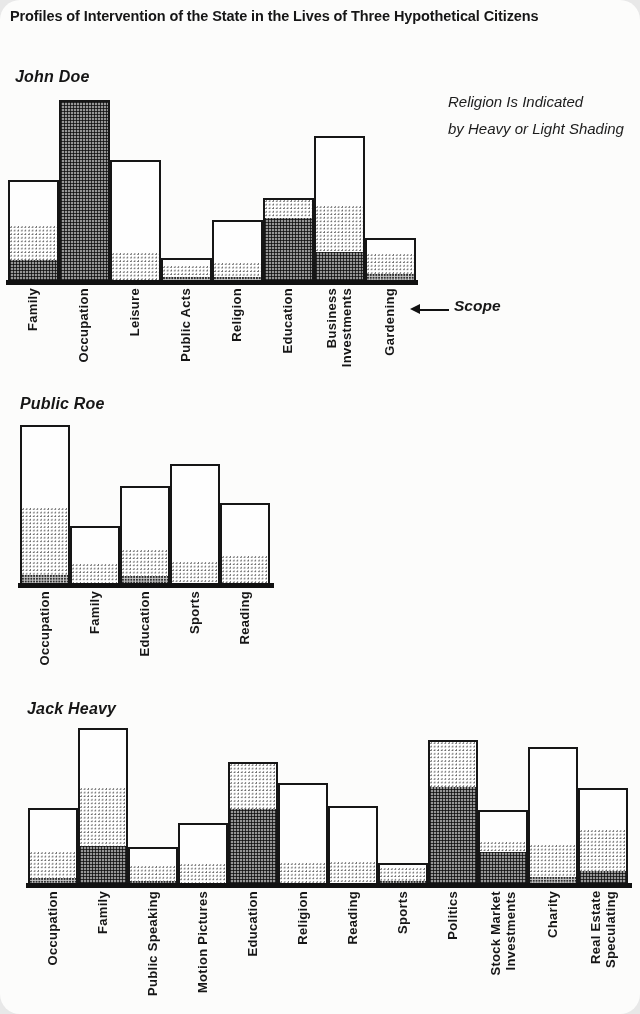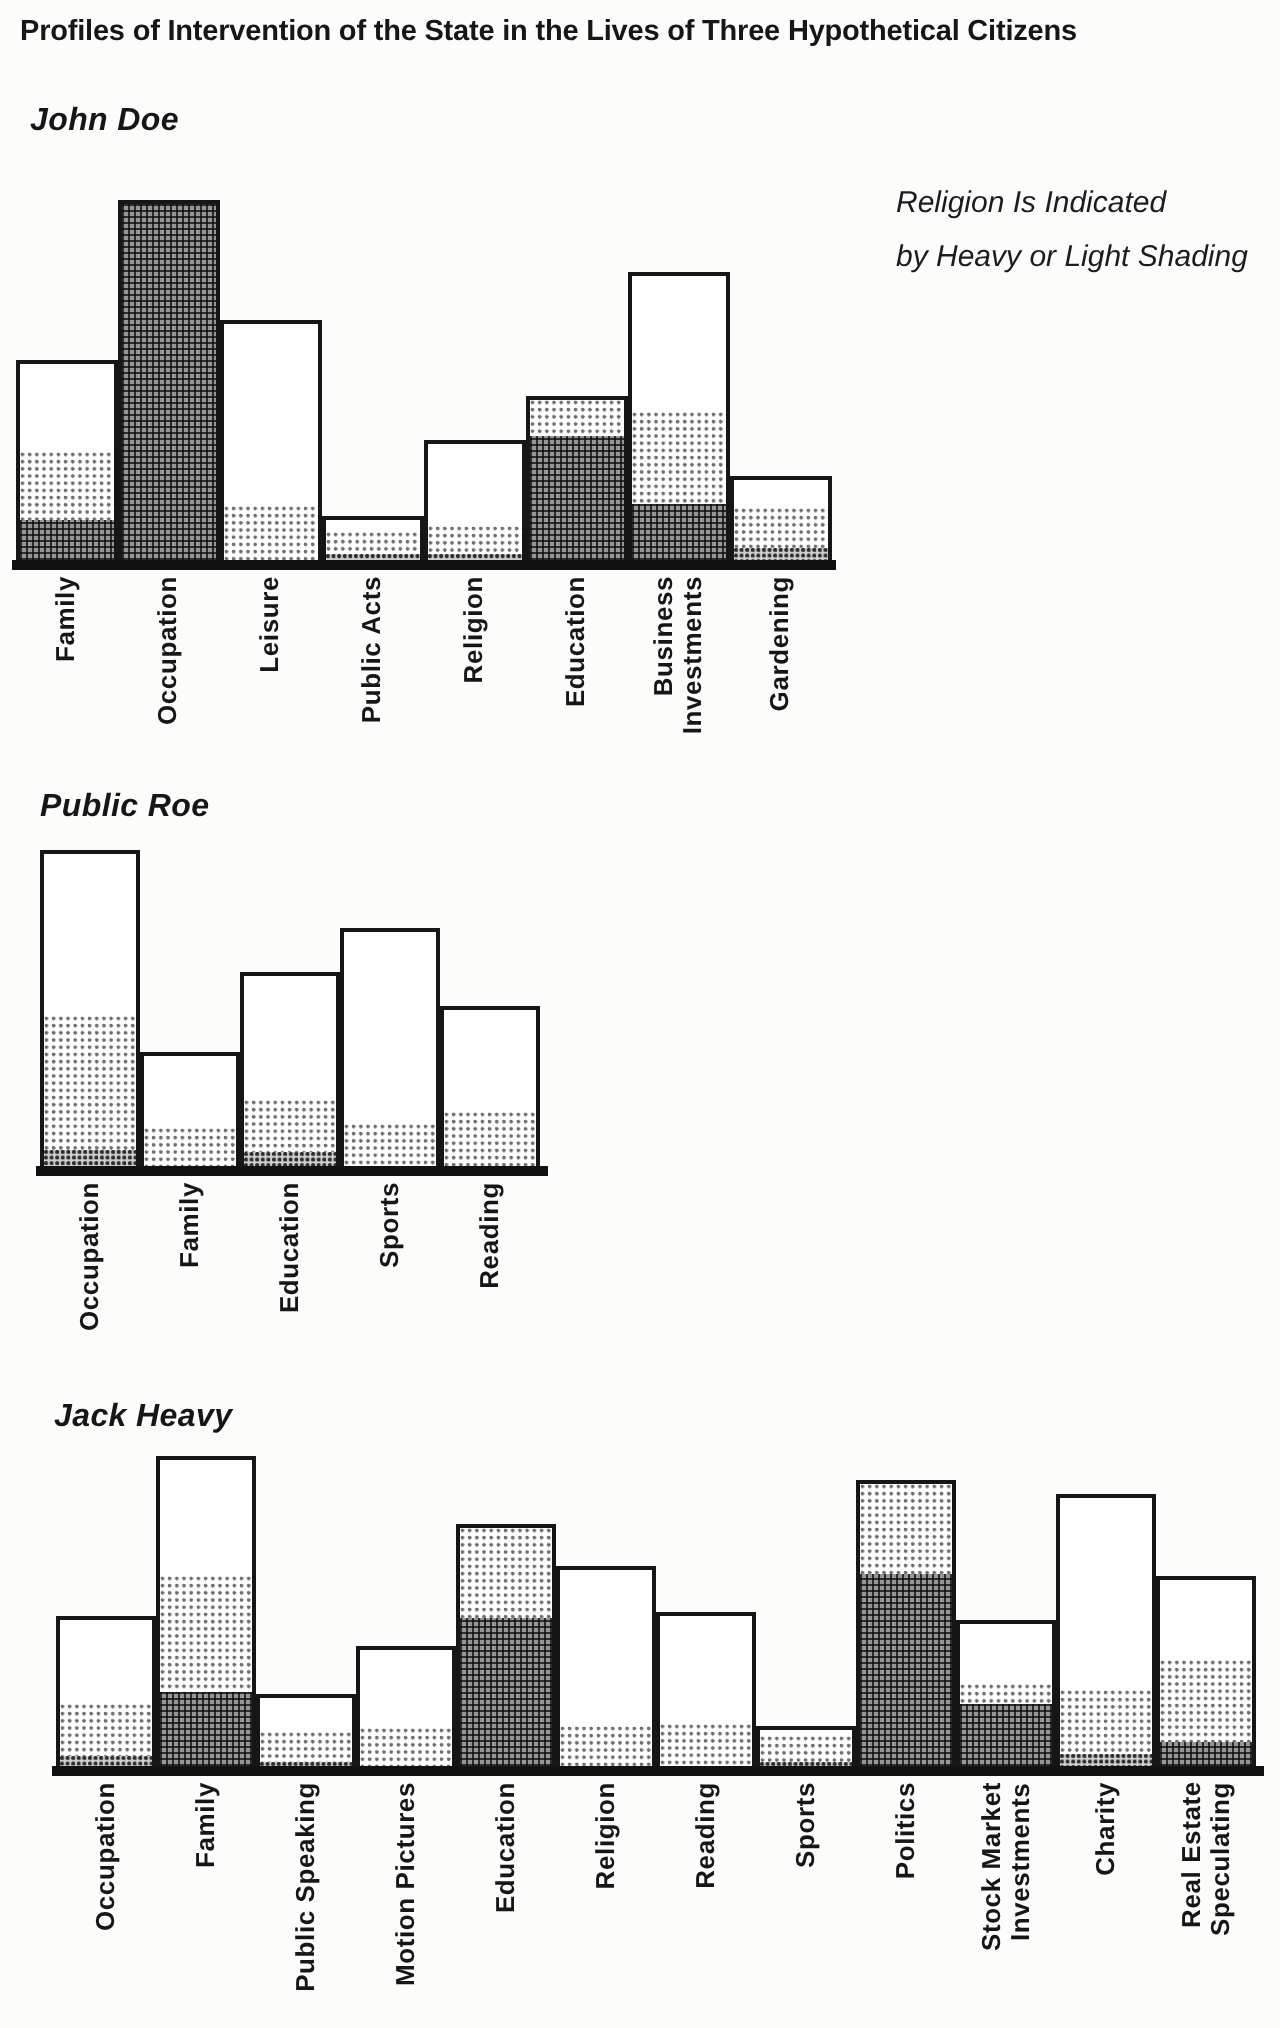--- a/index.html
+++ b/index.html
@@ -1,23 +1,23 @@
 <!DOCTYPE html>
 <html><head>
 <meta charset="utf-8">
 <style>
   html,body{margin:0;padding:0;background:#e8e8e8;}
   .page{position:relative;width:640px;height:1014px;background:#fcfcfb;overflow:hidden;
-        font-family:"Liberation Sans",sans-serif;color:#161616;}
+        font-family:"Liberation Sans",sans-serif;color:#161616;border-radius:20px;}
 
   .main-title{position:absolute;left:10px;top:7px;width:620px;
     font-weight:700;font-size:14.5px;line-height:1.25;letter-spacing:-0.1px;}
 
   .person-title{position:absolute;font-style:italic;font-weight:700;font-size:16px;letter-spacing:.2px;}
-  #t0{left:15px;top:52px;}
+  #t0{left:15px;top:68px;}
   #t1{left:20px;top:395px;}
   #t2{left:27px;top:700px;}
 
   .legend-note{position:absolute;left:448px;top:88px;font-style:italic;font-size:15px;line-height:27px;color:#1c1c1c;}
 
   .bars{position:absolute;display:flex;align-items:flex-end;}
   #bars-0{left:8px;top:97px;height:185px;}
   #bars-1{left:20px;top:423px;height:162px;}
   #bars-2{left:28px;top:727px;height:158px;}
 
@@ -136,20 +136,27 @@
       </div>
       <div class="xlabel">
         <span>Business
 Investments</span>
       </div>
       <div class="xlabel">
         <span>Gardening</span>
       </div>
     </div>
 
+  <div class="scope">
+    <span class="scope-arrow">
+        <i class="head"></i>
+        <i class="line"></i>
+      </span>
+    <span class="scope-text">Scope</span>
+  </div>
 
   <div class="person-title" id="t1">Public Roe</div>
   <div class="bars" id="bars-1">
       <div class="bar" style="height: 160px;">
         <div class="seg white" style="flex: 1 1 auto;"></div>
         <div class="seg light" style="flex: 0 0 67px;"></div>
         <div class="seg medium" style="flex: 0 0 8px;"></div>
       </div>
       <div class="bar" style="height: 59px;">
         <div class="seg white" style="flex: 1 1 auto;"></div>

